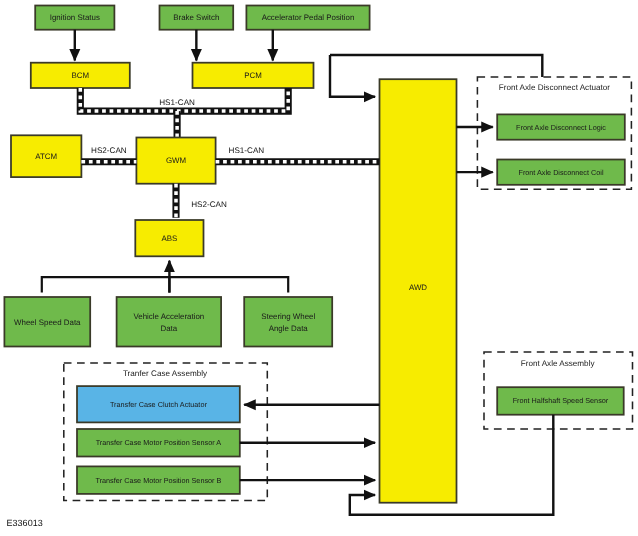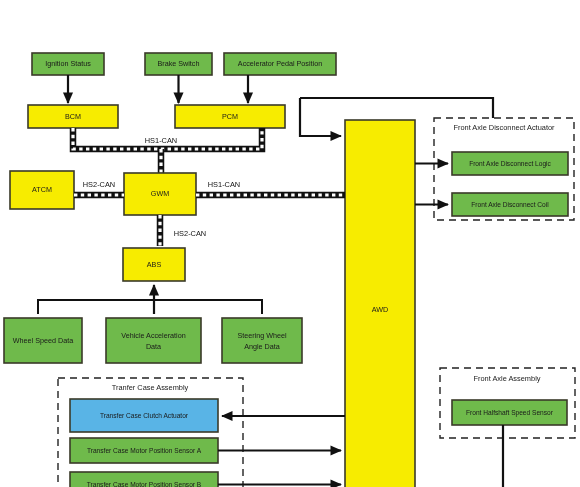--- a/index.html
+++ b/index.html
@@ -12,21 +12,20 @@
     width: 580px;
     height: 487px;
     font-family: "Liberation Sans", sans-serif;
     overflow: hidden;
     position: relative;
   }
   #diagram-root {
     position: relative;
     width: 580px;
     height: 419px;
-    margin-top: 48px;
   }
   svg#diagram-svg {
     position: absolute;
     top: 0;
     left: 0;
     width: 580px;
     height: 487px;
     display: block;
   }
   .node-rect {

